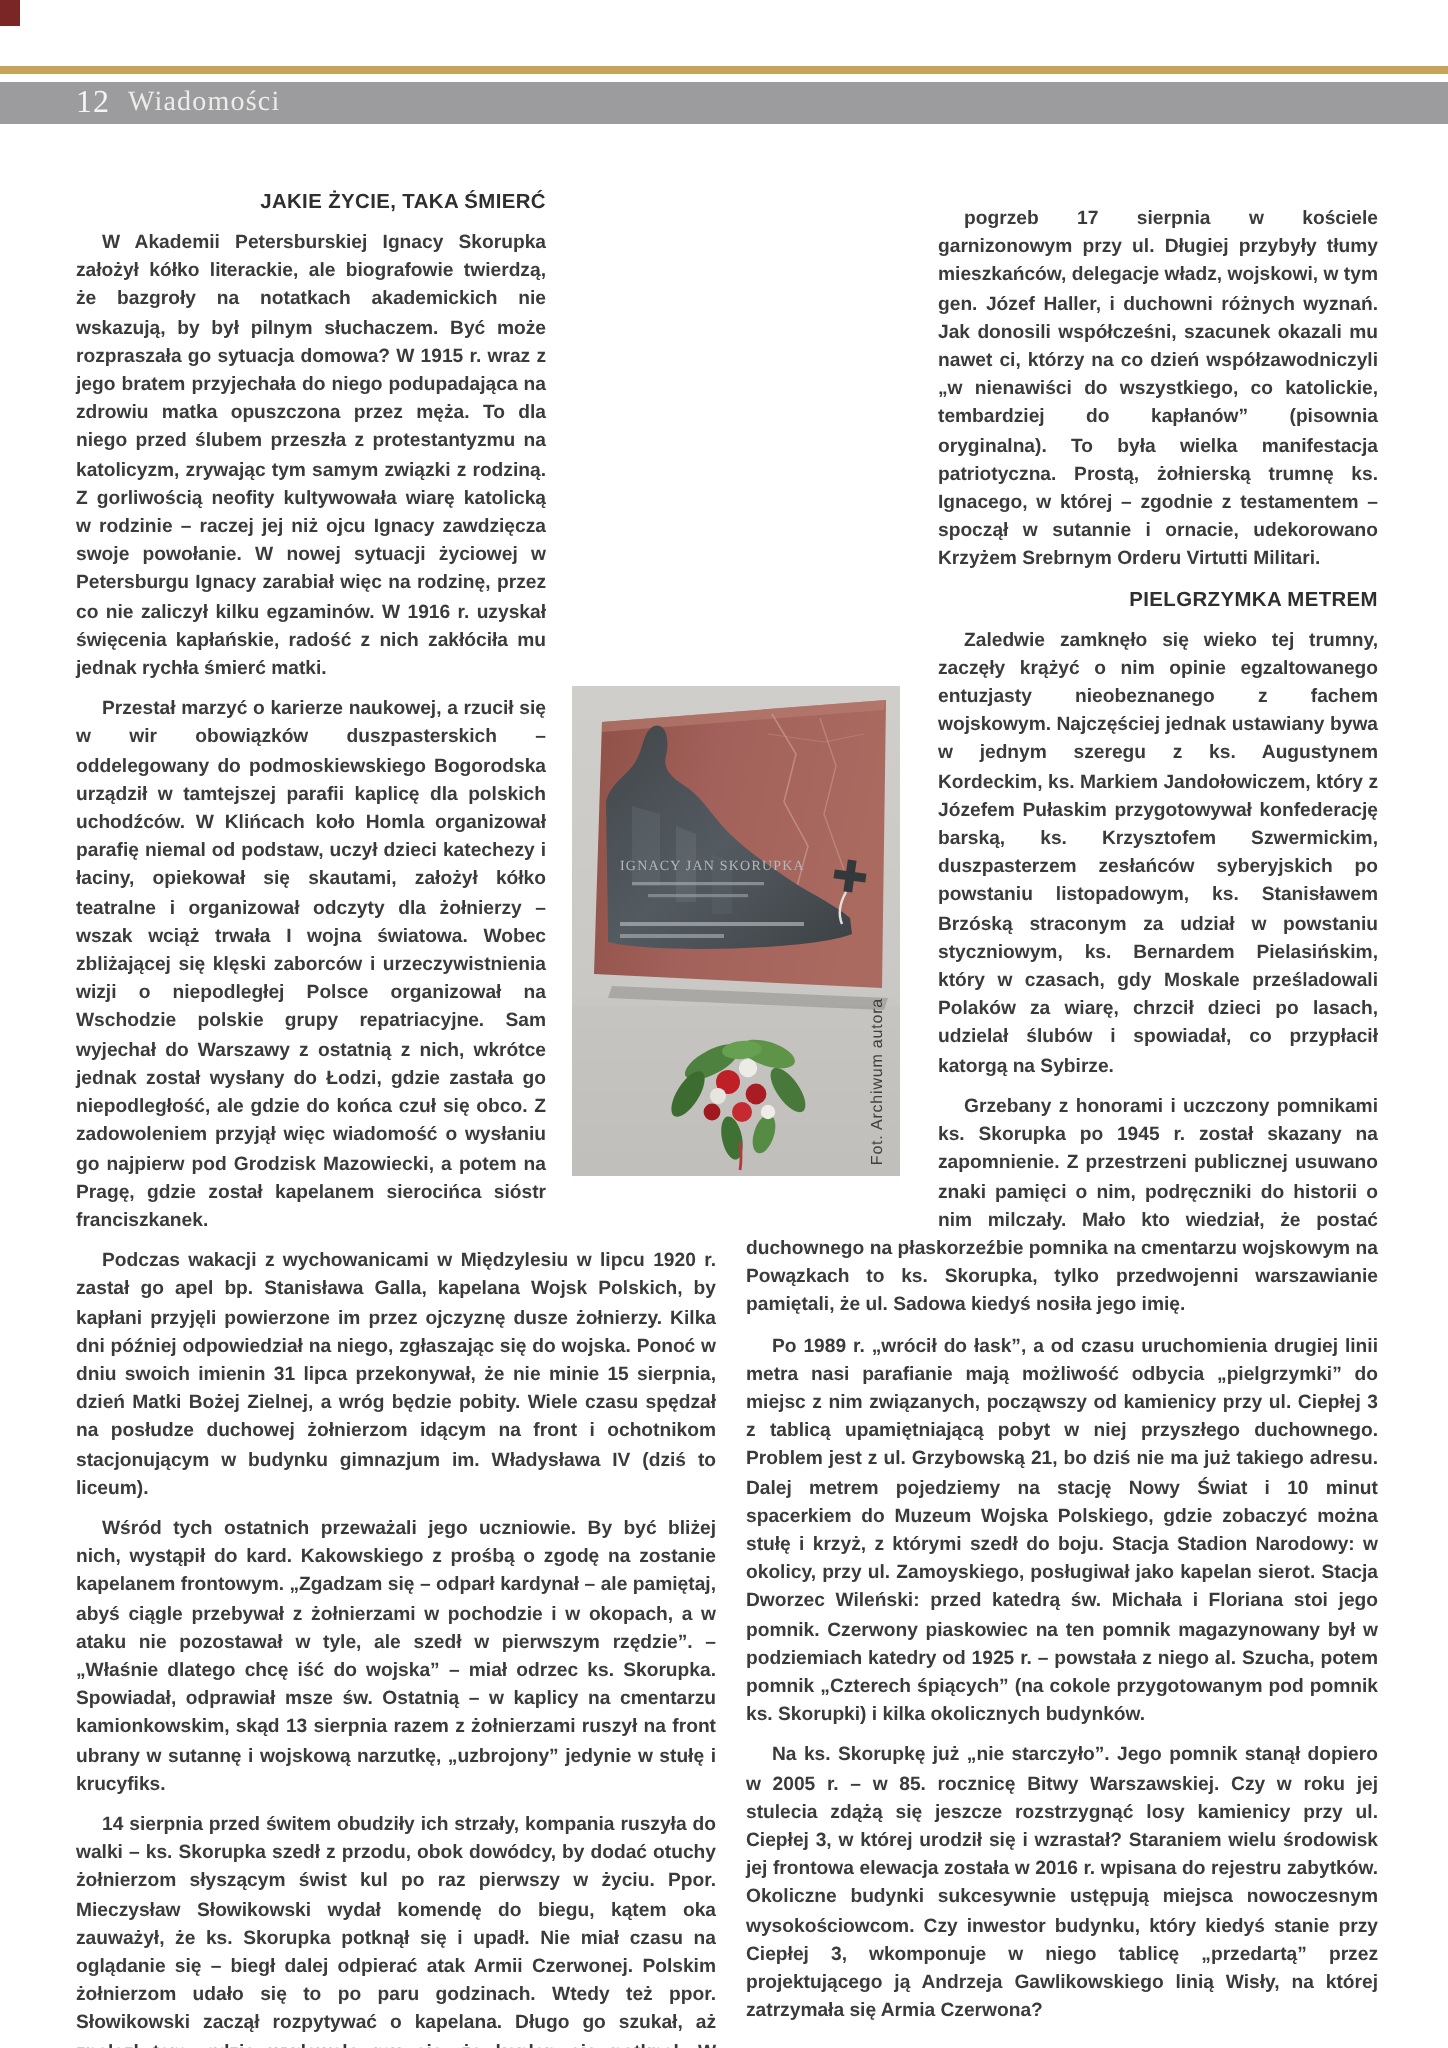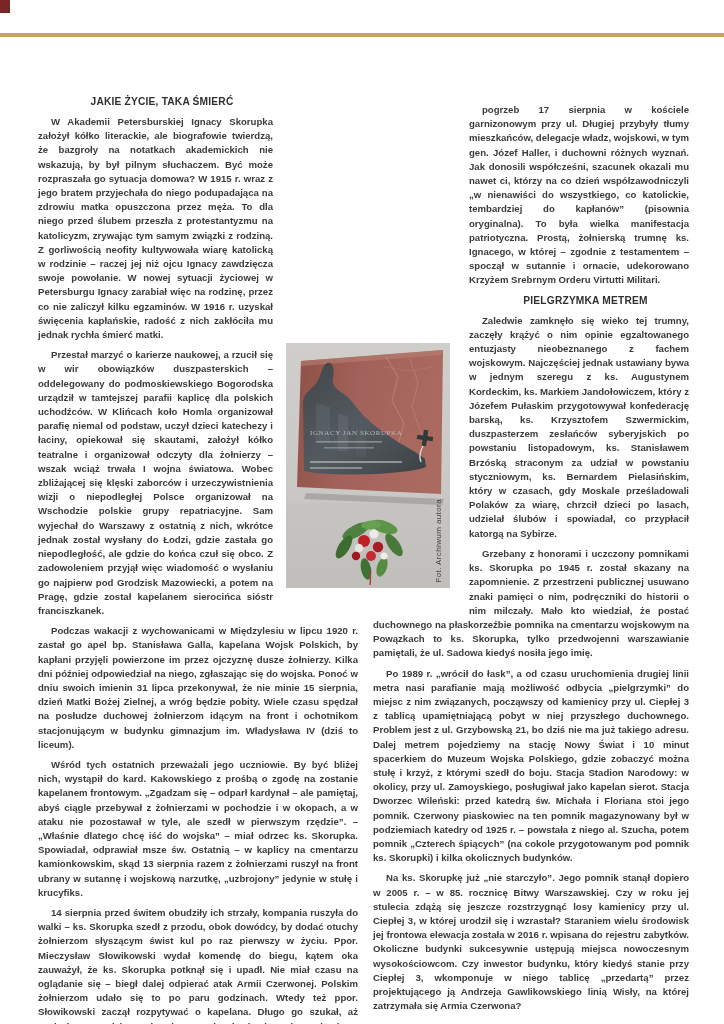--- a/index.html
+++ b/index.html
@@ -20,21 +20,21 @@
     font-family:"Liberation Serif", serif;
   }
   .page-num{margin-left:38px;font-size:16px;color:#f4f4f2;letter-spacing:.5px;}
   .section-title{margin-left:9px;font-size:14px;color:#ececea;letter-spacing:.6px;}
 
   .col{position:absolute;font-size:9.6px;line-height:14.2px;text-align:justify;}
   .col-left{left:38px;top:95px;width:320px;}
   .col-right{left:373px;top:103px;width:316px;}
   .col h3{
     margin:0 0 7px 0;font-size:10.2px;line-height:13px;
-    font-weight:bold;color:#2f2f2f;text-indent:13px;letter-spacing:.2px;text-align:center;
+    font-weight:bold;color:#2f2f2f;text-indent:13px;letter-spacing:.2px;text-align:right;
   }
   .col h3.mid{margin-top:2px;}
   .col p{margin:0 0 6px 0;text-indent:13px;font-weight:bold;}
   .spacer-left{float:right;width:78px;height:259px;margin:248px 0 6px 7px;}
   .spacer-right{float:left;width:87px;height:258px;margin:240px 9px 6px 0;}
 
   .photo{
     position:absolute;left:286px;top:343px;width:164px;height:245px;
     margin:0;padding:0;
   }
@@ -47,20 +47,24 @@
   }
 </style>
 </head>
 <body>
 
 <div class="page">
 
   <div class="corner-mark"></div>
   <div class="gold-rule"></div>
 
+  <header class="header-bar">
+    <span class="page-num">12</span>
+    <span class="section-title">Wiadomości</span>
+  </header>
 
   <section class="col col-left">
     <div class="spacer-left"></div>
     <h3>JAKIE ŻYCIE, TAKA ŚMIERĆ</h3>
     <p>W Akademii Petersburskiej Ignacy Skorupka założył kółko literackie, ale biografowie twierdzą, że bazgroły na notatkach akademickich nie wskazują, by był pilnym słuchaczem. Być może rozpraszała go sytuacja domowa? W 1915 r. wraz z jego bratem przyjechała do niego podupadająca na zdrowiu matka opuszczona przez męża. To dla niego przed ślubem przeszła z protestantyzmu na katolicyzm, zrywając tym samym związki z rodziną. Z gorliwością neofity kultywowała wiarę katolicką w rodzinie – raczej jej niż ojcu Ignacy zawdzięcza swoje powołanie. W nowej sytuacji życiowej w Petersburgu Ignacy zarabiał więc na rodzinę, przez co nie zaliczył kilku egzaminów. W 1916 r. uzyskał święcenia kapłańskie, radość z nich zakłóciła mu jednak rychła śmierć matki.</p>
     <p>Przestał marzyć o karierze naukowej, a rzucił się w wir obowiązków duszpasterskich – oddelegowany do podmoskiewskiego Bogorodska urządził w tamtejszej parafii kaplicę dla polskich uchodźców. W Klińcach koło Homla organizował parafię niemal od podstaw, uczył dzieci katechezy i łaciny, opiekował się skautami, założył kółko teatralne i organizował odczyty dla żołnierzy – wszak wciąż trwała I wojna światowa. Wobec zbliżającej się klęski zaborców i urzeczywistnienia wizji o niepodległej Polsce organizował na Wschodzie polskie grupy repatriacyjne. Sam wyjechał do Warszawy z ostatnią z nich, wkrótce jednak został wysłany do Łodzi, gdzie zastała go niepodległość, ale gdzie do końca czuł się obco. Z zadowoleniem przyjął więc wiadomość o wysłaniu go najpierw pod Grodzisk Mazowiecki, a potem na Pragę, gdzie został kapelanem sierocińca sióstr franciszkanek.</p>
     <p>Podczas wakacji z wychowanicami w Międzylesiu w lipcu 1920 r. zastał go apel bp. Stanisława Galla, kapelana Wojsk Polskich, by kapłani przyjęli powierzone im przez ojczyznę dusze żołnierzy. Kilka dni później odpowiedział na niego, zgłaszając się do wojska. Ponoć w dniu swoich imienin 31 lipca przekonywał, że nie minie 15 sierpnia, dzień Matki Bożej Zielnej, a wróg będzie pobity. Wiele czasu spędzał na posłudze duchowej żołnierzom idącym na front i ochotnikom stacjonującym w budynku gimnazjum im. Władysława IV (dziś to liceum).</p>
     <p>Wśród tych ostatnich przeważali jego uczniowie. By być bliżej nich, wystąpił do kard. Kakowskiego z prośbą o zgodę na zostanie kapelanem frontowym. „Zgadzam się – odparł kardynał – ale pamiętaj, abyś ciągle przebywał z żołnierzami w pochodzie i w okopach, a w ataku nie pozostawał w tyle, ale szedł w pierwszym rzędzie”. – „Właśnie dlatego chcę iść do wojska” – miał odrzec ks. Skorupka. Spowiadał, odprawiał msze św. Ostatnią – w kaplicy na cmentarzu kamionkowskim, skąd 13 sierpnia razem z żołnierzami ruszył na front ubrany w sutannę i wojskową narzutkę, „uzbrojony” jedynie w stułę i krucyfiks.</p>
     <p>14 sierpnia przed świtem obudziły ich strzały, kompania ruszyła do walki – ks. Skorupka szedł z przodu, obok dowódcy, by dodać otuchy żołnierzom słyszącym świst kul po raz pierwszy w życiu. Ppor. Mieczysław Słowikowski wydał komendę do biegu, kątem oka zauważył, że ks. Skorupka potknął się i upadł. Nie miał czasu na oglądanie się – biegł dalej odpierać atak Armii Czerwonej. Polskim żołnierzom udało się to po paru godzinach. Wtedy też ppor. Słowikowski zaczął rozpytywać o kapelana. Długo go szukał, aż znalazł tam, gdzie wydawało mu się, że kapłan się potknął. W rzeczywistości dosięgła go sowiecka kula. „Niespostrzeżona przez nikogo śmierć na polu bitwy była tak cicha, jak on sam i jego praca kapłańska” – powiedział potem dowódca.</p>
     <p>Bitwa Warszawska przeważyła o zwycięstwie wojsk polskich i ocaleniu nie tylko stolicy i kraju, ale także zachodniej cywilizacji chrześcijańskiej. Nie obyło się bez ofiar – w tym ks. Skorupki. Na jego</p>

